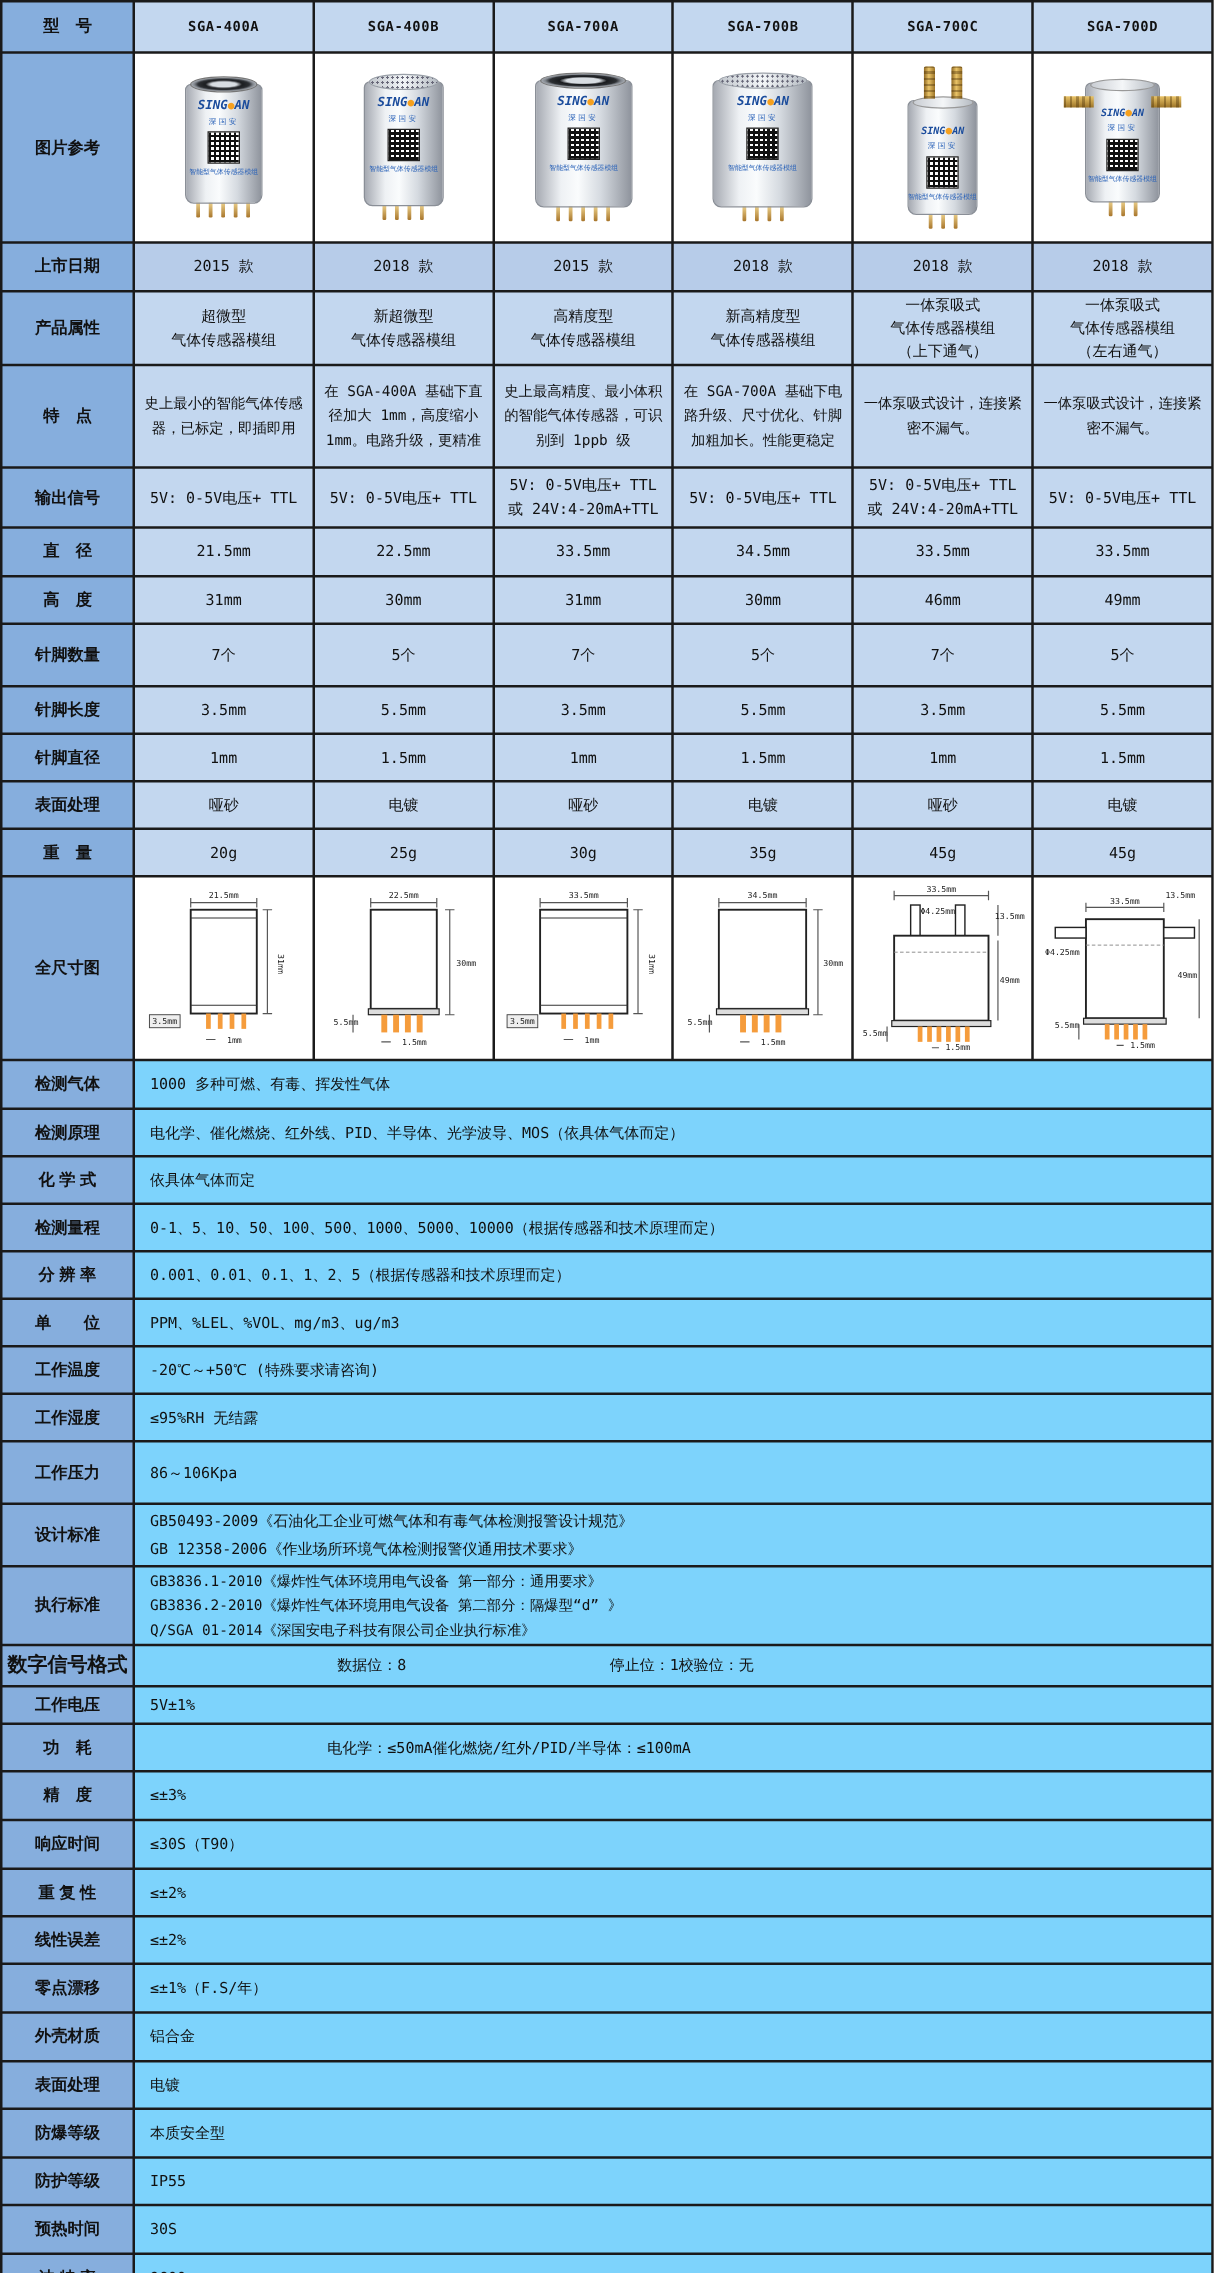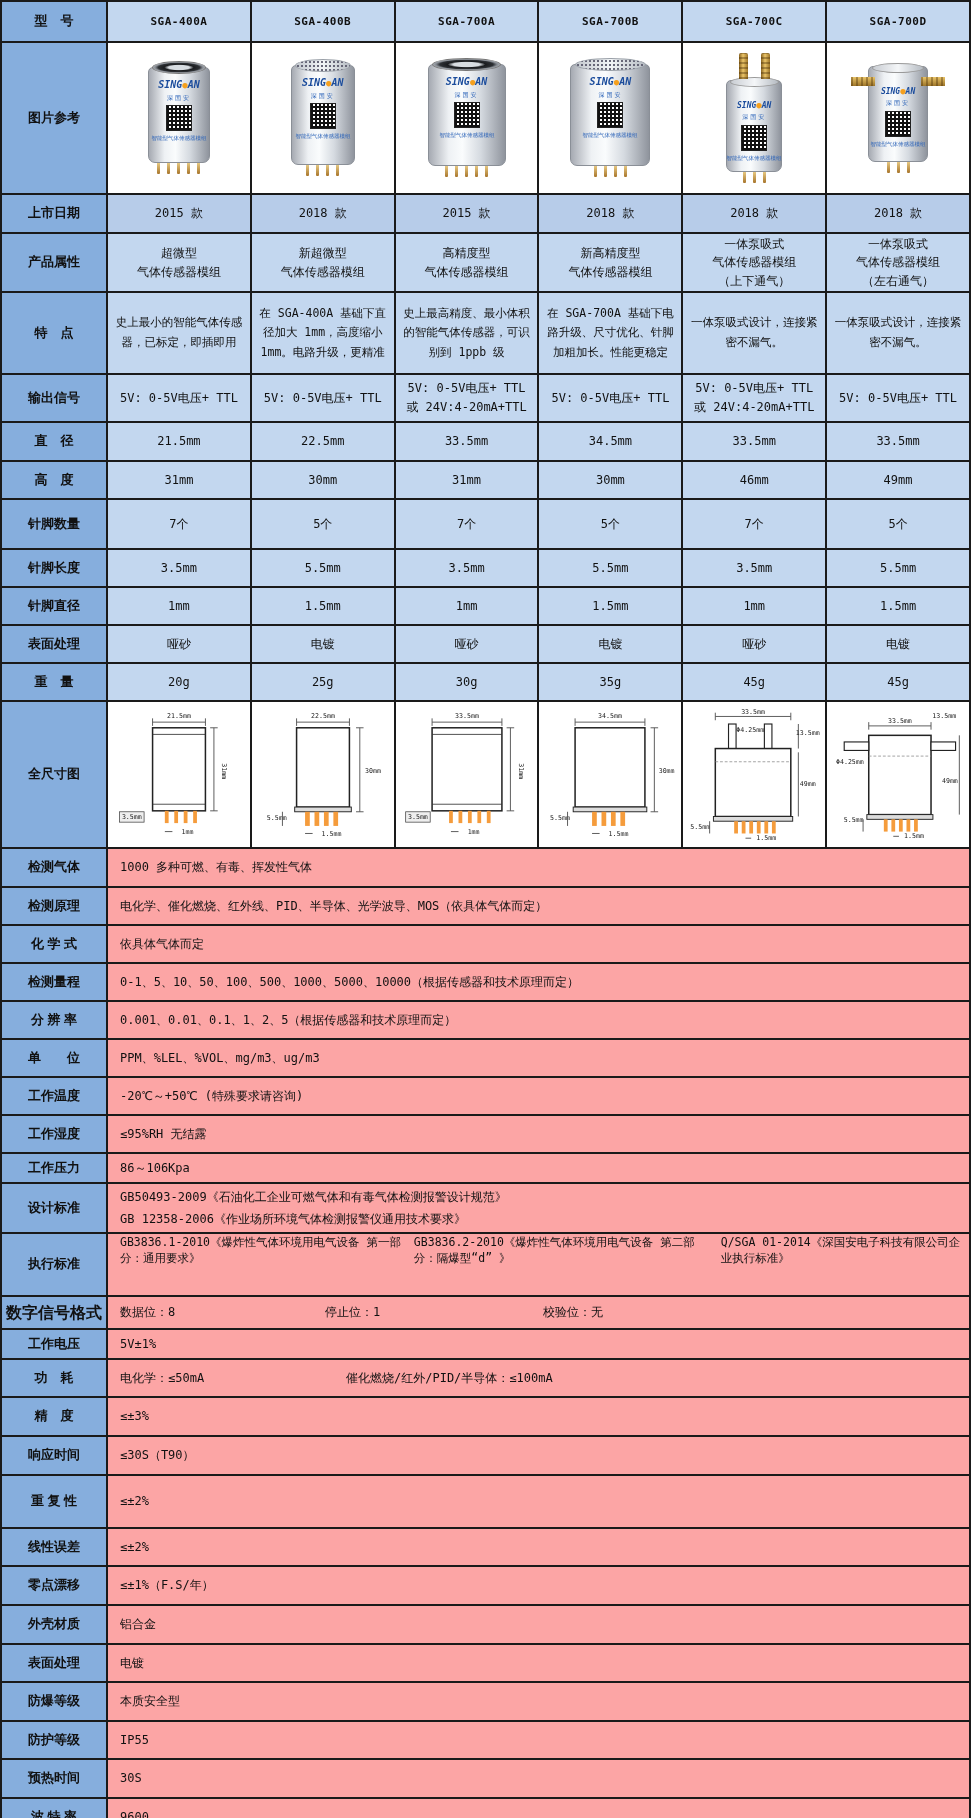--- a/index.html
+++ b/index.html
@@ -6,29 +6,29 @@
   html,body{background:#fff}
   body{width:971px;font-family:"Liberation Sans","DejaVu Sans",sans-serif;color:#111}
   .tbl{width:971px;background:#1a1a1a;padding:2px;display:flex;flex-direction:column;gap:2px}
   .row{display:flex;gap:2px}
   .l{flex:0 0 104px;background:#86AEDD;display:flex;align-items:center;justify-content:center;
      font-weight:bold;font-size:13px;text-align:center;line-height:1.25;white-space:pre-line}
   .l.small{font-size:16px}
   .c{flex:1 1 0;min-width:0;background:#C3D7EF;display:flex;align-items:center;justify-content:center;
      text-align:center;font-size:12px;font-family:"DejaVu Sans Mono","Liberation Mono",monospace;
      white-space:pre-line;line-height:1.55;padding:2px 5px}
-  .w{flex:1 1 0;background:#fca5a5;display:flex;align-items:center;justify-content:flex-start;
-     text-align:left;font-size:12px;font-family:"DejaVu Sans Mono","Liberation Mono",monospace;
+  .w{flex:1 1 0;background:#7dd3fc;display:flex;align-items:center;justify-content:flex-start;
+     text-align:right;font-size:12px;font-family:"DejaVu Sans Mono","Liberation Mono",monospace;
      padding-left:12px;line-height:1.4}
   .hdr .c{font-weight:bold;font-size:11px;letter-spacing:.5px}
   .alt .c{background:#B7CCE9}
   .feat .c{font-size:11.5px;line-height:1.7;padding:3px 7px}
   .white{background:#fff;padding:0}
   .col2{flex-direction:column;align-items:flex-start;justify-content:center;gap:5px}
-  .col3{align-items:flex-start;justify-content:center;gap:3px;font-size:11.5px}
+  .col3{flex-direction:column;align-items:flex-start;justify-content:center;gap:3px;font-size:11.5px}
   .seg span{display:inline-block}
   .seg .s1{width:205px}.seg .s2{width:218px}
   .seg2 .s1{width:226px}
 
   
   .photo{display:flex;align-items:center;justify-content:center}
   .sensor{position:relative;display:flex;flex-direction:column;align-items:center}
   .shell{background:linear-gradient(90deg,#a6aab2,#eef1f4 26%,#fafcfd 44%,#d5dae0 68%,#8f949d);
          border:1px solid #8a8f97;border-radius:5px 5px 7px 7px;display:flex;flex-direction:column;
          align-items:center;z-index:1;width:100%}
@@ -469,21 +469,21 @@
     <div class="w">PPM、%LEL、%VOL、mg/m3、ug/m3</div>
   </div>
   <div class="row" style="height:36px">
     <div class="l">工作温度</div>
     <div class="w">-20℃～+50℃ (特殊要求请咨询)</div>
   </div>
   <div class="row" style="height:36px">
     <div class="l">工作湿度</div>
     <div class="w">≤95%RH 无结露</div>
   </div>
-  <div class="row" style="height:28px">
+  <div class="row" style="height:48px">
     <div class="l">工作压力</div>
     <div class="w">86～106Kpa</div>
   </div>
 
   <div class="row" style="height:48px">
     <div class="l">设计标准</div>
     <div class="w col2">
       <div>GB50493-2009《石油化工企业可燃气体和有毒气体检测报警设计规范》</div>
       <div>GB 12358-2006《作业场所环境气体检测报警仪通用技术要求》</div>
     </div>
@@ -521,21 +521,21 @@
   </div>
 
   <div class="row" style="height:37px">
     <div class="l">精　度</div>
     <div class="w">≤±3%</div>
   </div>
   <div class="row" style="height:37px">
     <div class="l">响应时间</div>
     <div class="w">≤30S（T90）</div>
   </div>
-  <div class="row" style="height:51px">
+  <div class="row" style="height:36px">
     <div class="l">重 复 性</div>
     <div class="w">≤±2%</div>
   </div>
   <div class="row" style="height:36px">
     <div class="l">线性误差</div>
     <div class="w">≤±2%</div>
   </div>
   <div class="row" style="height:37px">
     <div class="l">零点漂移</div>
     <div class="w">≤±1%（F.S/年）</div>

